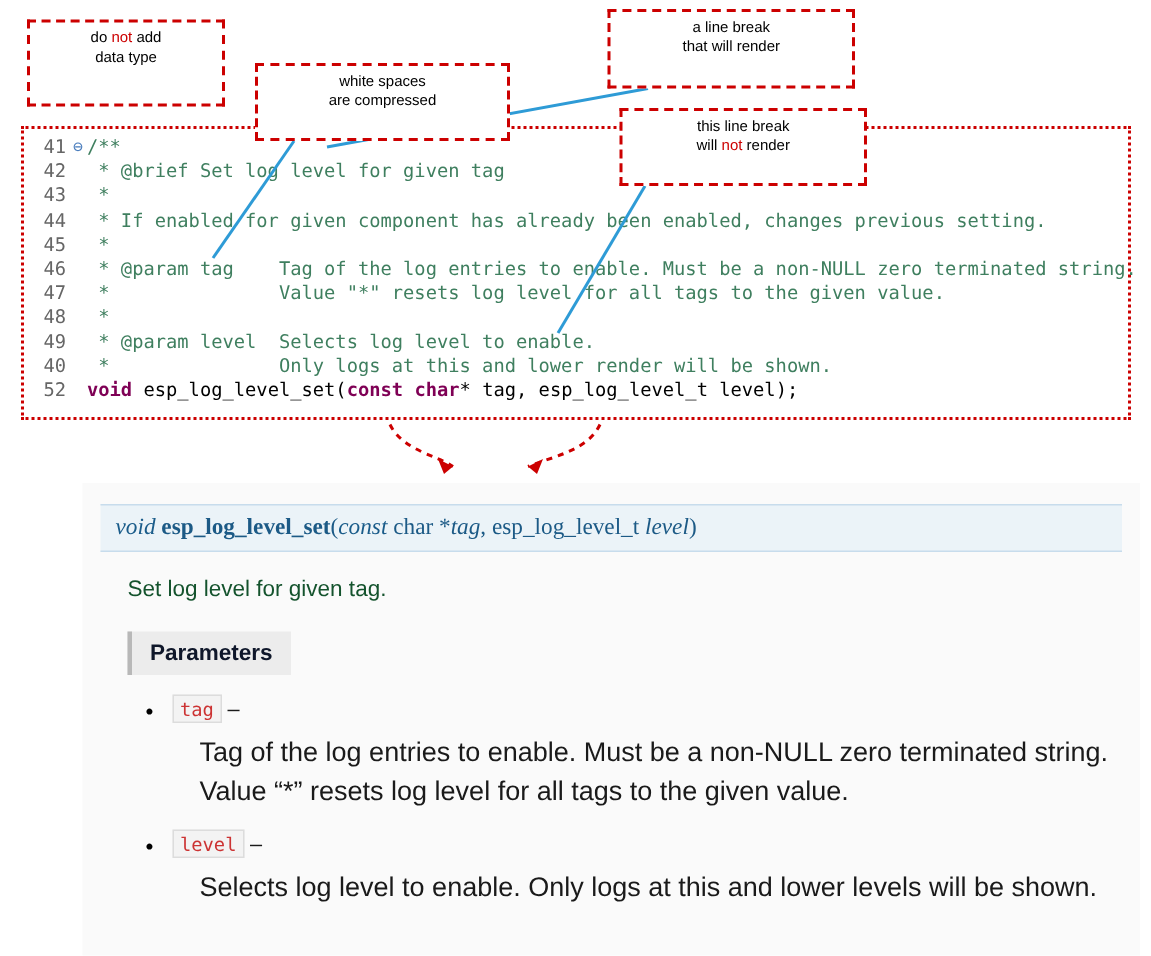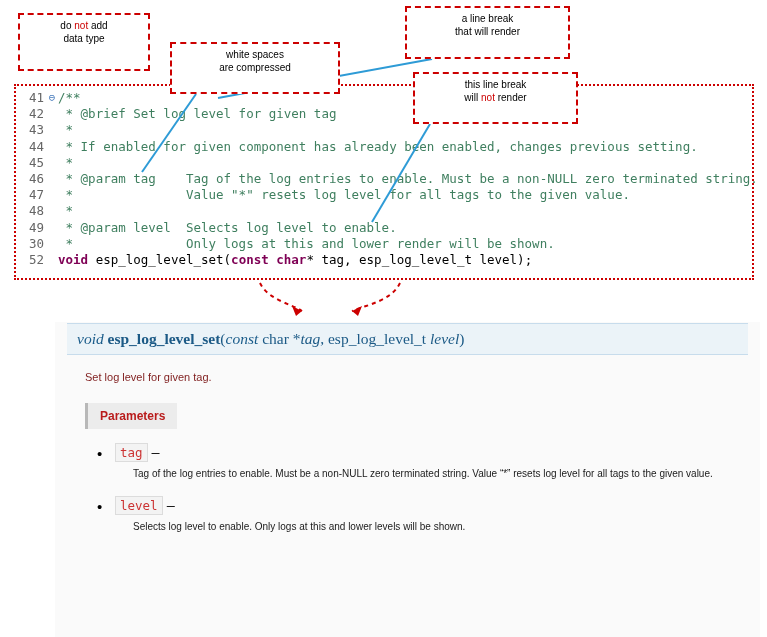--- a/index.html
+++ b/index.html
@@ -120,21 +120,21 @@
     position: absolute;
     left: 55px;
     top: 322px;
     width: 705px;
     height: 315px;
     background: #fafafa;
     box-sizing: border-box;
     z-index: 2;
   }
   #doc-signature {
-    margin: 1px 12px 0 12px;
+    margin: 14px 12px 0 12px;
     background: #ebf3f8;
     border-top: 1px solid #c7dcec;
     border-bottom: 1px solid #c7dcec;
     padding: 6px 10px;
     font-family: "Liberation Serif", serif;
     font-size: 15.5px;
     color: #1c5a86;
   }
   #doc-signature .fn {
     font-weight: bold;
@@ -143,32 +143,32 @@
   #doc-signature .kw {
     font-style: italic;
     color: #1a5c8a;
   }
   #doc-signature .pv {
     font-style: italic;
   }
   .doc-para {
     margin: 16px 0 0 30px;
     font-family: "Liberation Sans", sans-serif;
-    font-size: 11px;
-    color: #7f1d1d;
+    font-size: 15px;
+    color: #14532d;
   }
   #params-header {
     margin: 20px 0 0 30px;
     display: inline-block;
     background: #ececec;
     border-left: 3px solid #b8b8b8;
     padding: 6px 12px;
-    font-size: 12px;
+    font-size: 15px;
     font-weight: bold;
-    color: #b91c1c;
+    color: #0f172a;
   }
   .param-item {
     margin: 14px 0 0 60px;
     position: relative;
   }
   .param-bullet {
     position: absolute;
     left: -18px;
     top: 2px;
     font-size: 15px;
@@ -181,21 +181,21 @@
     background: #f3f3f3;
     border: 1px solid #dcdcdc;
     padding: 1px 4px;
   }
   .param-dash {
     font-size: 14.5px;
     color: #1a1a1a;
   }
   .param-desc {
     margin: 6px 0 0 18px;
-    font-size: 10px;
+    font-size: 18px;
     color: #1a1a1a;
     line-height: 1.45;
     max-width: 640px;
   }
 </style>
 </head>
 <body>
 
 <svg id="connectors">
 
@@ -235,21 +235,21 @@
   <div id="code-lines">
       <div class="code-row"><span class="ln">41</span><span class="fold">⊖</span><span class="code-txt"><span class="c-comment">/**</span></span></div>
       <div class="code-row"><span class="ln">42</span><span class="fold"></span><span class="code-txt"><span class="c-comment"> * @brief Set log level for given tag</span></span></div>
       <div class="code-row"><span class="ln">43</span><span class="fold"></span><span class="code-txt"><span class="c-comment"> *</span></span></div>
       <div class="code-row"><span class="ln">44</span><span class="fold"></span><span class="code-txt"><span class="c-comment"> * If enabled for given component has already been enabled, changes previous setting.</span></span></div>
       <div class="code-row"><span class="ln">45</span><span class="fold"></span><span class="code-txt"><span class="c-comment"> *</span></span></div>
       <div class="code-row"><span class="ln">46</span><span class="fold"></span><span class="code-txt"><span class="c-comment"> * @param tag    Tag of the log entries to enable. Must be a non-NULL zero terminated string.</span></span></div>
       <div class="code-row"><span class="ln">47</span><span class="fold"></span><span class="code-txt"><span class="c-comment"> *               Value "*" resets log level for all tags to the given value.</span></span></div>
       <div class="code-row"><span class="ln">48</span><span class="fold"></span><span class="code-txt"><span class="c-comment"> *</span></span></div>
       <div class="code-row"><span class="ln">49</span><span class="fold"></span><span class="code-txt"><span class="c-comment"> * @param level  Selects log level to enable.</span></span></div>
-      <div class="code-row"><span class="ln">30</span><span class="fold"></span><span class="code-txt"><span class="c-comment"> *               Only logs at this and lower render will be shown.</span></span></div>
+      <div class="code-row"><span class="ln">40</span><span class="fold"></span><span class="code-txt"><span class="c-comment"> *               Only logs at this and lower render will be shown.</span></span></div>
       <div class="code-row"><span class="ln">52</span><span class="fold"></span><span class="code-txt"><span class="c-kw">void</span><span class="c-plain"> esp_log_level_set(</span><span class="c-kw">const</span><span class="c-plain"> </span><span class="c-kw">char</span><span class="c-plain">* tag, esp_log_level_t level);</span></span></div>
     </div>
 </div>
 
 <div id="doc-panel">
 
   <div id="doc-signature">
     <span class="kw">void</span>
     <span class="fn">esp_log_level_set</span><span>(</span><span class="kw">const</span><span> char *</span><span class="pv">tag</span><span>, </span><span>esp_log_level_t </span><span class="pv">level</span><span>)</span>
   </div>

